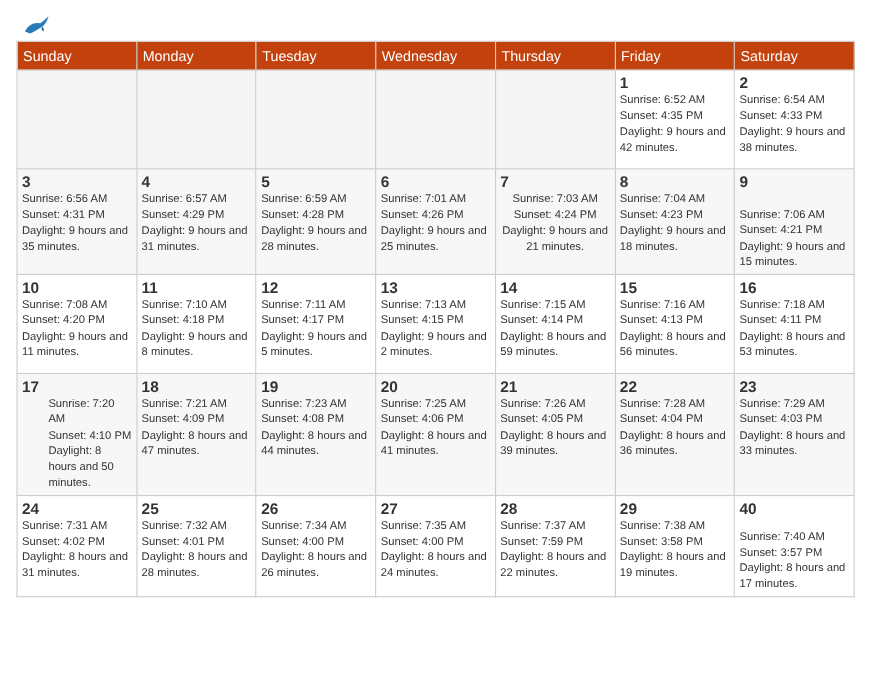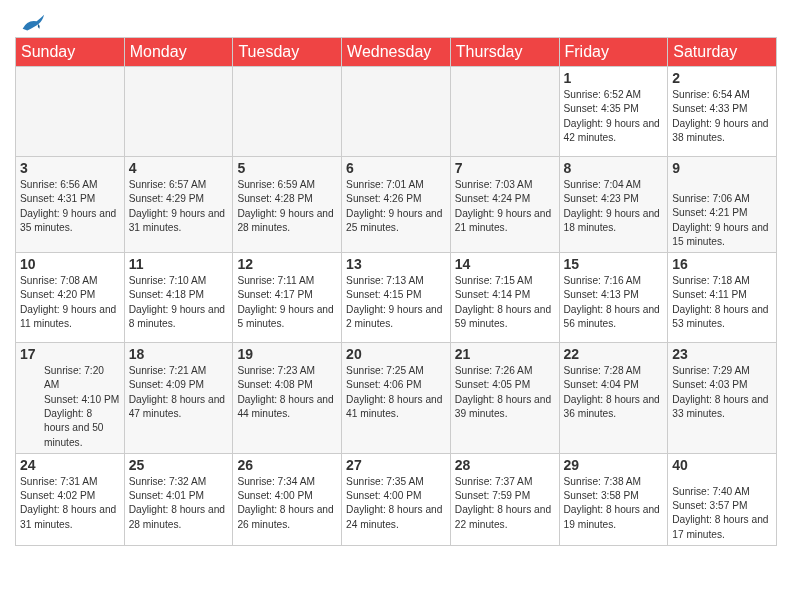--- a/index.html
+++ b/index.html
@@ -7,21 +7,21 @@
     .page { width: 792px; padding: 10px 15px; }
     .header-top { display: flex; align-items: flex-start; justify-content: space-between; margin-bottom: 5px; }
     .logo { display: flex; align-items: center; }
     .logo-text-general { font-size: 18px; font-weight: bold; color: #333; }
     .logo-text-blue { font-size: 18px; font-weight: bold; color: #1a6faf; }
     .logo-bird { width: 28px; height: 28px; margin-left: 3px; }
     .title-area { text-align: right; }
     .month-title { font-size: 36px; font-weight: normal; color: #333; }
     .subtitle { font-size: 15px; color: #555; }
     table { width: 100%; border-collapse: collapse; table-layout: fixed; }
-    th { background: #ef4444; color: #fff; text-align: left; padding: 5px 5px; font-size: 16px; font-weight: normal; border: 1px solid #ccc; }
+    th { background: #c2410c; color: #fff; text-align: left; padding: 5px 5px; font-size: 13px; font-weight: normal; border: 1px solid #ccc; }
     td { vertical-align: top; border: 1px solid #ccc; padding: 3px 4px; min-height: 75px; height: 90px; font-size: 10.5px; color: #333; background: #fff; }
     td.empty { background: #f5f5f5; }
     .day-num { font-size: 14px; font-weight: bold; display: block; margin-bottom: 2px; }
     .day-info { font-size: 10.2px; line-height: 1.4; }
     tr:nth-child(odd) td:not(.empty) { background: #fff; }
     tr:nth-child(even) td:not(.empty) { background: #f7f7f7; }
   </style>
 </head>
 <body>
 
@@ -98,21 +98,21 @@
 Daylight: 9 hours and 28 minutes.</div>
           </td>
           <td>
             <span class="day-num">6</span>
             <div class="day-info" style="white-space: pre-line;">Sunrise: 7:01 AM
 Sunset: 4:26 PM
 Daylight: 9 hours and 25 minutes.</div>
           </td>
           <td>
             <span class="day-num">7</span>
-            <div class="day-info" style="white-space: pre-line;">Sunrise: 7:03 AM
+            <div class="day-info" style="white-space: pre-line; text-align: center;">Sunrise: 7:03 AM
 Sunset: 4:24 PM
 Daylight: 9 hours and 21 minutes.</div>
           </td>
           <td>
             <span class="day-num">8</span>
             <div class="day-info" style="white-space: pre-line;">Sunrise: 7:04 AM
 Sunset: 4:23 PM
 Daylight: 9 hours and 18 minutes.</div>
           </td>
           <td>

